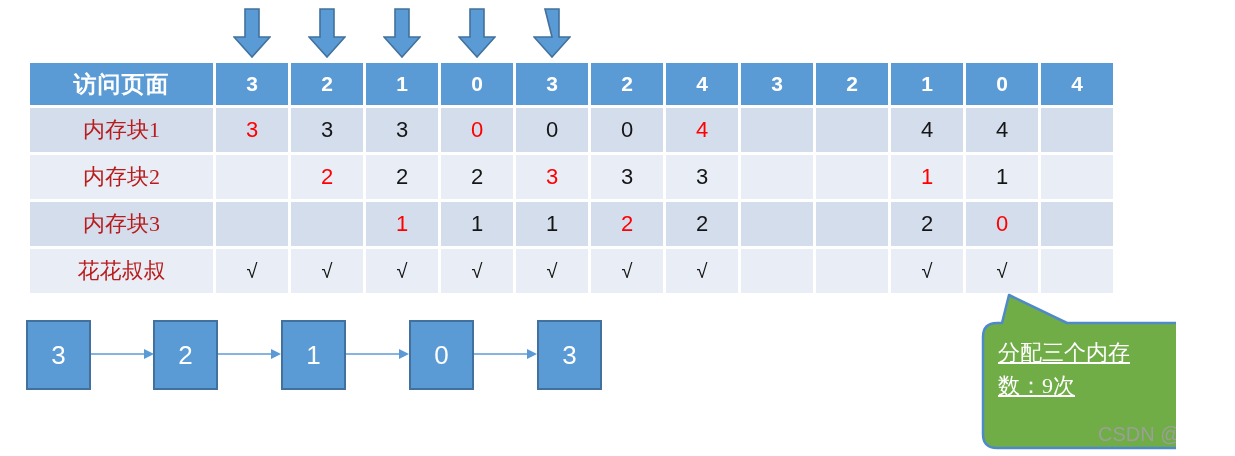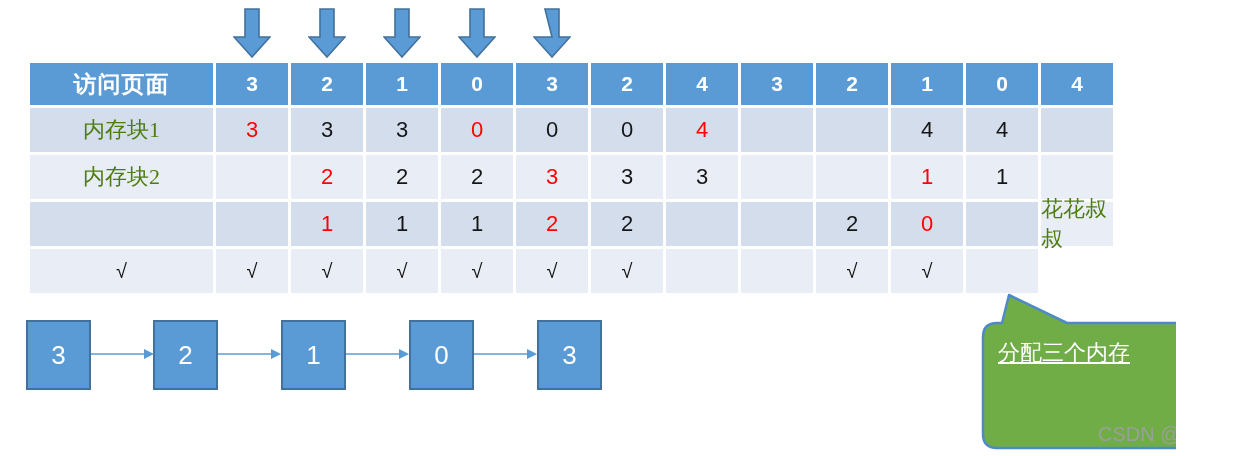--- a/index.html
+++ b/index.html
@@ -13,21 +13,21 @@
   
   .ptable{position:absolute;left:30px;top:63px;display:grid;
           grid-template-columns:183px repeat(12,72px);
           grid-template-rows:42px repeat(4,44px);gap:3px;}
   .cell{display:flex;align-items:center;justify-content:center;}
   .head{background:#5B9BD5;color:#fff;font-weight:bold;font-size:21px;}
   .head.label{font-size:23px;letter-spacing:1px;font-family:"Liberation Serif",serif;}
   .row-a{background:#D4DDEC;}
   .row-b{background:#E9EEF6;}
   .cell.body{font-size:22px;color:#151515;}
-  .cell.rowlabel{font-size:22px;color:#4d7c0f;font-family:"Liberation Serif",serif;}
+  .cell.rowlabel{font-size:22px;color:#b91c1c;font-family:"Liberation Serif",serif;}
   .cell.red{color:#FF0000;}
   .cell.check{font-size:20px;}
 
   
   .node{position:absolute;top:320px;width:61px;height:66px;background:#5B9BD5;
         border:2px solid #41719C;color:#fff;font-size:26px;
         display:flex;align-items:center;justify-content:center;}
   .n1{left:26px}.n2{left:153px}.n3{left:281px}.n4{left:409px}.n5{left:537px}
   .conn{position:absolute;top:347px;width:64px;height:14px;}
   .c1{left:91px}.c2{left:218px}.c3{left:346px}.c4{left:474px}
@@ -100,20 +100,21 @@
     <div class="cell body row-b">2</div>
     <div class="cell body row-b red">3</div>
     <div class="cell body row-b">3</div>
     <div class="cell body row-b">3</div>
     <div class="cell body row-b"></div>
     <div class="cell body row-b"></div>
     <div class="cell body row-b red">1</div>
     <div class="cell body row-b">1</div>
     <div class="cell body row-b"></div>
 
+    <div class="cell rowlabel row-a">内存块3</div>
     <div class="cell body row-a"></div>
     <div class="cell body row-a"></div>
     <div class="cell body row-a red">1</div>
     <div class="cell body row-a">1</div>
     <div class="cell body row-a">1</div>
     <div class="cell body row-a red">2</div>
     <div class="cell body row-a">2</div>
     <div class="cell body row-a"></div>
     <div class="cell body row-a"></div>
     <div class="cell body row-a">2</div>
@@ -155,17 +156,18 @@
   <svg class="conn c4" viewBox="0 0 64 14">
       <line x1="0" y1="7" x2="53" y2="7" stroke="#5B9BD5" stroke-width="1.6"></line>
       <polygon points="53,2 63,7 53,12" fill="#5B9BD5"></polygon>
     </svg>
 
   <svg class="bubble-svg" viewBox="0 0 240 164">
     <path d="M 22 33 H 27 L 34 5 L 92 33 H 216 Q 230 33 230 47 V 144 Q 230 158 216 158 H 22 Q 8 158 8 144 V 47 Q 8 33 22 33 Z" fill="#70AD47" stroke="#4E8AC8" stroke-width="2.5" stroke-linejoin="round"></path>
   </svg>
   <div class="callout-text">
     <div>分配三个内存</div>
+    <div>数：9次</div>
   </div>
 
   <div class="watermark">CSDN @花花叔叔</div>
 
 </div>
 
 </body></html>

